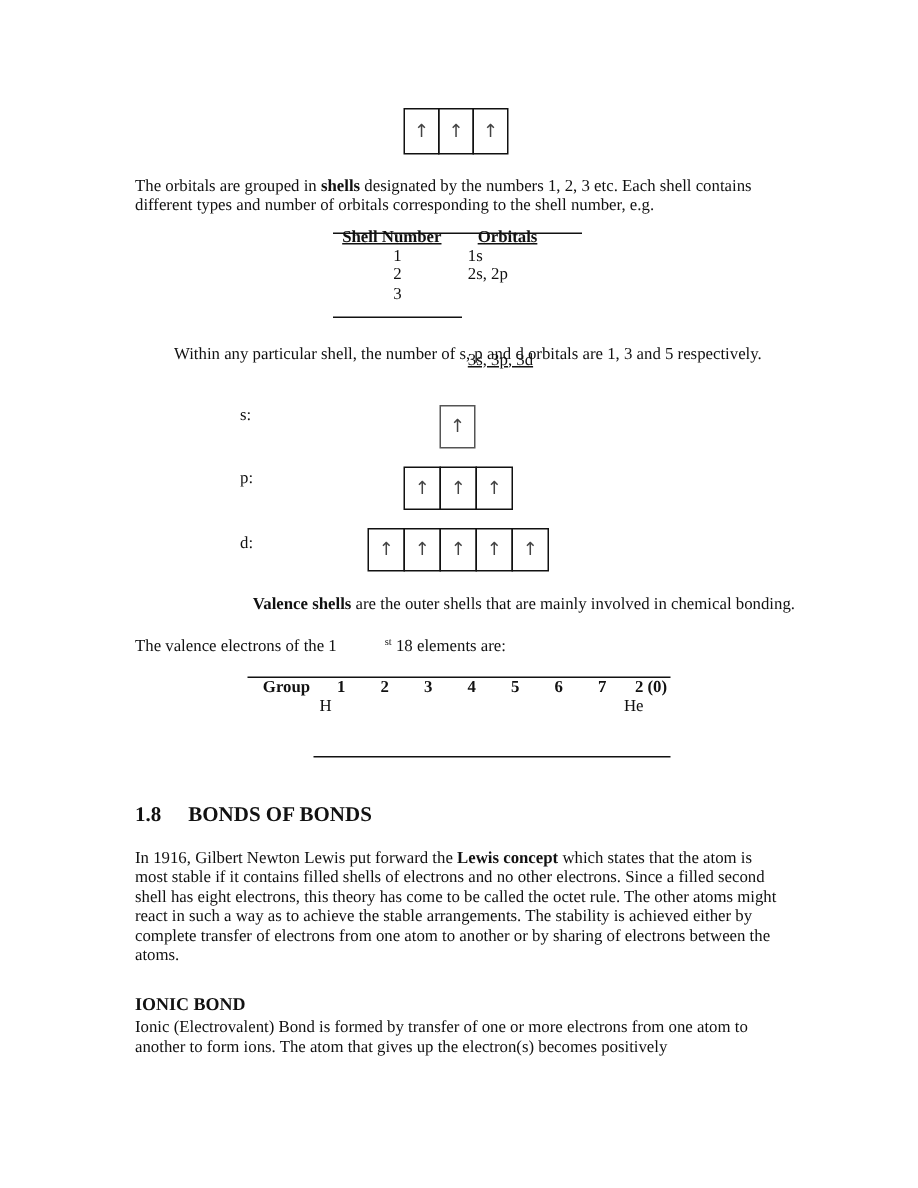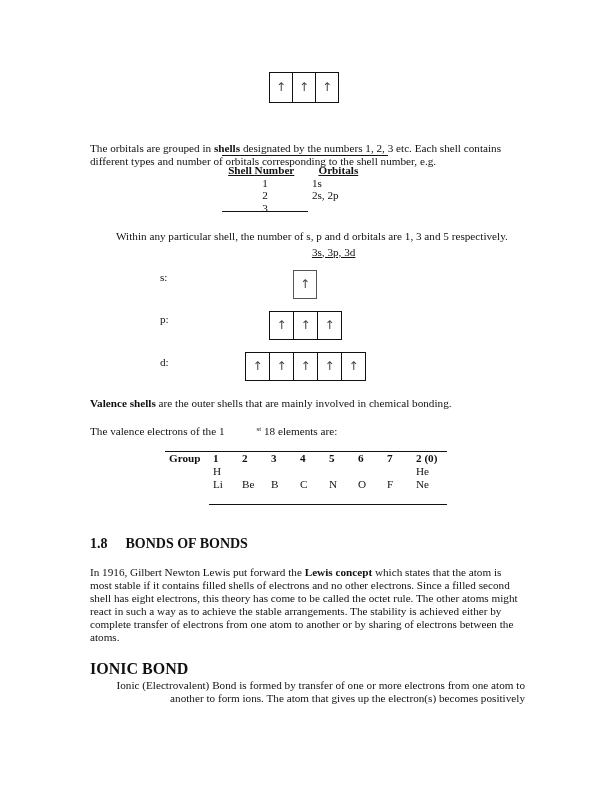--- a/index.html
+++ b/index.html
@@ -19,50 +19,50 @@
     border: 1px solid #111;
     margin-left: -1px;
     display: flex; align-items: center; justify-content: center;
     font-family: "DejaVu Sans", sans-serif;
     font-size: 12px; color: #444;
     box-sizing: border-box;
   }
   .box:first-child { margin-left: 0; }
   .orb-label { position: absolute; left: 160px; font-size: 11.2px; }
   
-  .shell-table { position: absolute; left: 222px; top: 164px; width: 166px; }
+  .shell-table { position: absolute; left: 222px; top: 152px; width: 166px; }
   .shell-row { display: flex; height: 12.5px; line-height: 12.5px; }
   .shell-row .c1 { width: 88px; text-align: center; }
   .shell-row .c2 { width: 78px; padding-left: 4px; }
   .rule { position: absolute; height: 0; border-top: 1px solid #111; }
   
   .grp-table { position: absolute; left: 165px; top: 452px; }
   .grp-row { display: flex; height: 13px; line-height: 13px; }
   .grp-cell { width: 29px; }
   .grp-first { width: 48px; }
-  .grp-hdr .grp-cell, .grp-hdr .grp-first { font-weight: bold; }
+  .grp-hdr .grp-cell, .grp-hdr .grp-first { font-weight: bold; text-align: center; }
   h2, h3 { margin: 0; font-weight: bold; }
   sup { font-size: 7px; vertical-align: 4px; line-height: 0; margin-left: 32px; }
 </style>
 </head>
 <body>
 
 <div class="boxrow" style="left:269px; top:72px;">
   <div class="box" style="height:31px;width:24px">
       <span>↑</span>
     </div>
   <div class="box" style="height:31px;width:24px">
       <span>↑</span>
     </div>
   <div class="box" style="height:31px;width:24px">
       <span>↑</span>
     </div>
 </div>
 
-<div class="abs para" style="top:118px;margin-top:24px;">
+<div class="abs para" style="top:118px;">
   <span>The orbitals are grouped in </span><b>shells</b><span> designated by the numbers 1, 2, 3 etc. Each shell contains different types and number of orbitals corresponding to the shell number, e.g.</span>
 </div>
 
 <div class="rule" style="left:222px; top:155px; width:166px;"></div>
 <div class="shell-table">
   <div class="shell-row" style="font-weight:bold;">
     <div class="c1" style="text-decoration:underline;">Shell Number</div>
     <div class="c2" style="text-decoration:underline; padding-left:18px;">Orbitals</div>
   </div>
   <div class="shell-row">
@@ -114,21 +114,21 @@
       <span>↑</span>
     </div>
   <div class="box" style="width:25px">
       <span>↑</span>
     </div>
   <div class="box" style="width:25px">
       <span>↑</span>
     </div>
 </div>
 
-<div class="abs para" style="top:397px;">
+<div class="abs para" style="top:397px;text-align:right;">
   <b>Valence shells</b><span> are the outer shells that are mainly involved in chemical bonding.</span>
 </div>
 
 <div class="abs para" style="top:425px;">
   <span>The valence electrons of the 1</span><sup>st</sup><span> 18 elements are:</span>
 </div>
 
 <div class="rule" style="left:165px; top:451px; width:282px;"></div>
 <div class="grp-table">
   <div class="grp-row grp-hdr">
@@ -146,36 +146,25 @@
     <div class="grp-first"></div>
     <div class="grp-cell">H</div>
     <div class="grp-cell"></div>
     <div class="grp-cell"></div>
     <div class="grp-cell"></div>
     <div class="grp-cell"></div>
     <div class="grp-cell"></div>
     <div class="grp-cell"></div>
     <div class="grp-cell">He</div>
   </div>
-  <div class="grp-row">
-    <div class="grp-first"></div>
-    <div class="grp-cell">Li</div>
-    <div class="grp-cell">Be</div>
-    <div class="grp-cell">B</div>
-    <div class="grp-cell">C</div>
-    <div class="grp-cell">N</div>
-    <div class="grp-cell">O</div>
-    <div class="grp-cell">F</div>
-    <div class="grp-cell">Ne</div>
-  </div>
 </div>
 <div class="rule" style="left:209px; top:504px; width:238px;"></div>
 
 <h2 class="abs" style="left:90px; top:536px; font-size:14px; line-height:16px;">
   <span>1.8</span><span style="display:inline-block;width:18px"></span><span>BONDS OF BONDS</span>
 </h2>
 
 <div class="abs para" style="top:566px; width:435px;">
   <span>In 1916, Gilbert Newton Lewis put forward the </span><b>Lewis concept</b><span> which states that the atom is most stable if it contains filled shells of electrons and no other electrons. Since a filled second shell has eight electrons, this theory has come to be called the octet rule. The other atoms might react in such a way as to achieve the stable arrangements. The stability is achieved either by complete transfer of electrons from one atom to another or by sharing of electrons between the atoms.</span>
 </div>
 
-<h3 class="abs" style="left:90px; top:661px; font-size:16px; line-height:16px;">IONIC BOND</h3>
-<div class="abs para" style="top:679px; width:435px;text-align:right;">Ionic (Electrovalent) Bond is formed by transfer of one or more electrons from one atom to another to form ions. The atom that gives up the electron(s) becomes positively</div>
+<h3 class="abs" style="left:90px; top:661px; font-size:12px; line-height:16px;">IONIC BOND</h3>
+<div class="abs para" style="top:679px; width:435px;">Ionic (Electrovalent) Bond is formed by transfer of one or more electrons from one atom to another to form ions. The atom that gives up the electron(s) becomes positively</div>
 
 </body></html>

